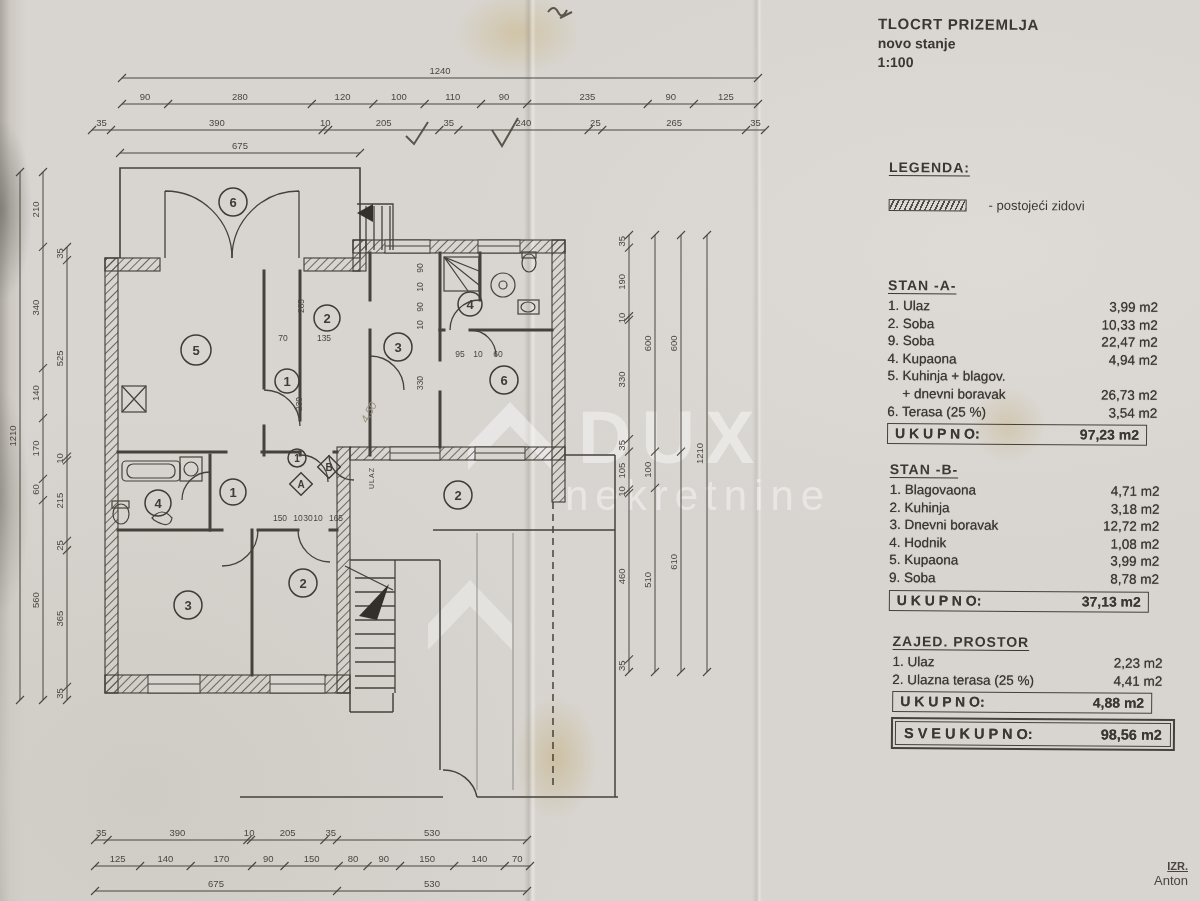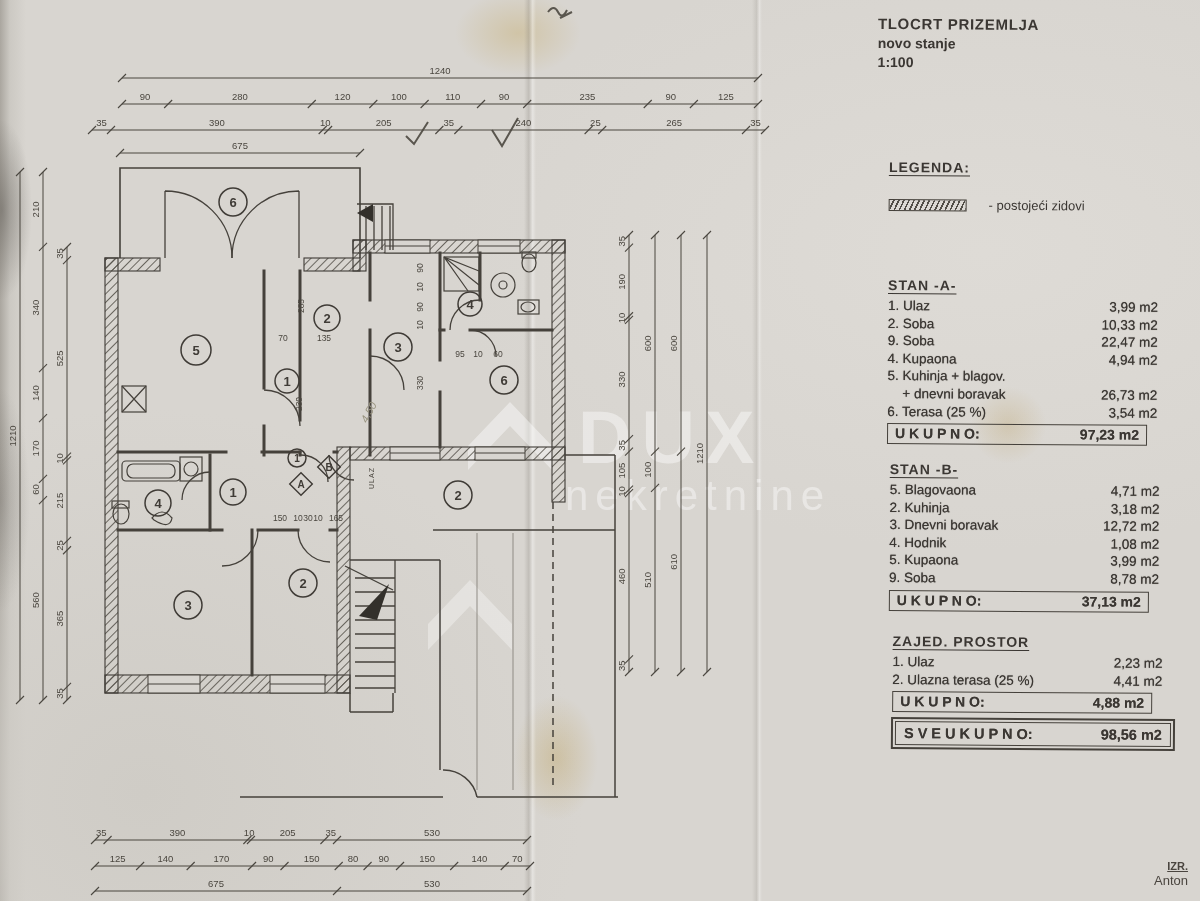--- a/index.html
+++ b/index.html
@@ -503,21 +503,21 @@
     <div class="total-box">
       <span>U K U P N O:</span>
       <span>97,23 m2</span>
     </div>
   </div>
 
   <div class="sec sec-b">
     <div class="sh">STAN  -B-</div>
     <div>
         <div class="row">
-          <span class="rn">5. Blagovaona</span>
+          <span class="rn">1. Blagovaona</span>
           <span class="rv">4,71 m2</span>
         </div>
         <div class="row">
           <span class="rn">2. Kuhinja</span>
           <span class="rv">3,18 m2</span>
         </div>
         <div class="row">
           <span class="rn">3. Dnevni boravak</span>
           <span class="rv">12,72 m2</span>
         </div>

